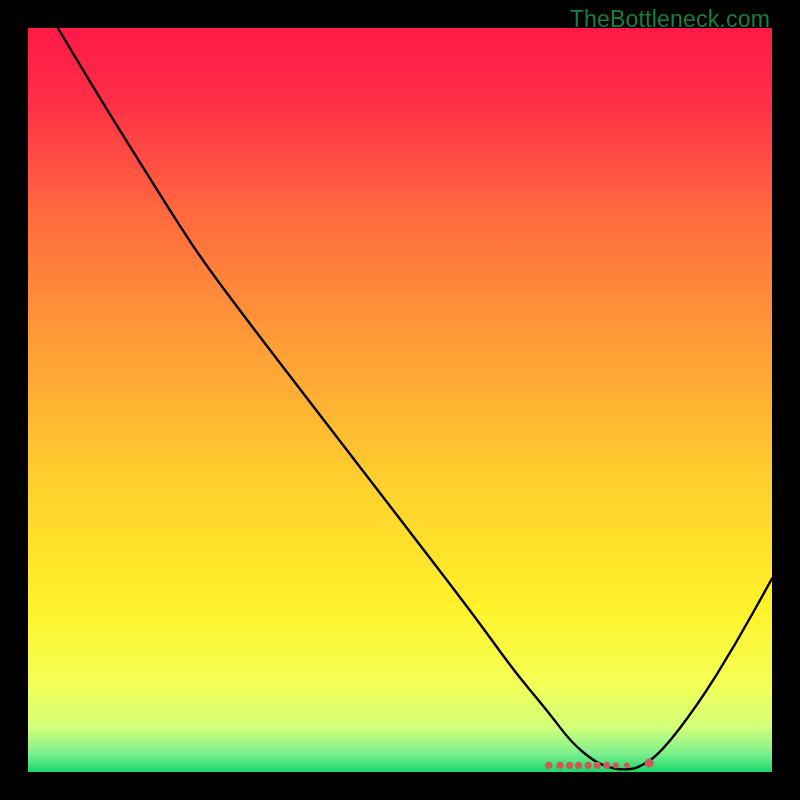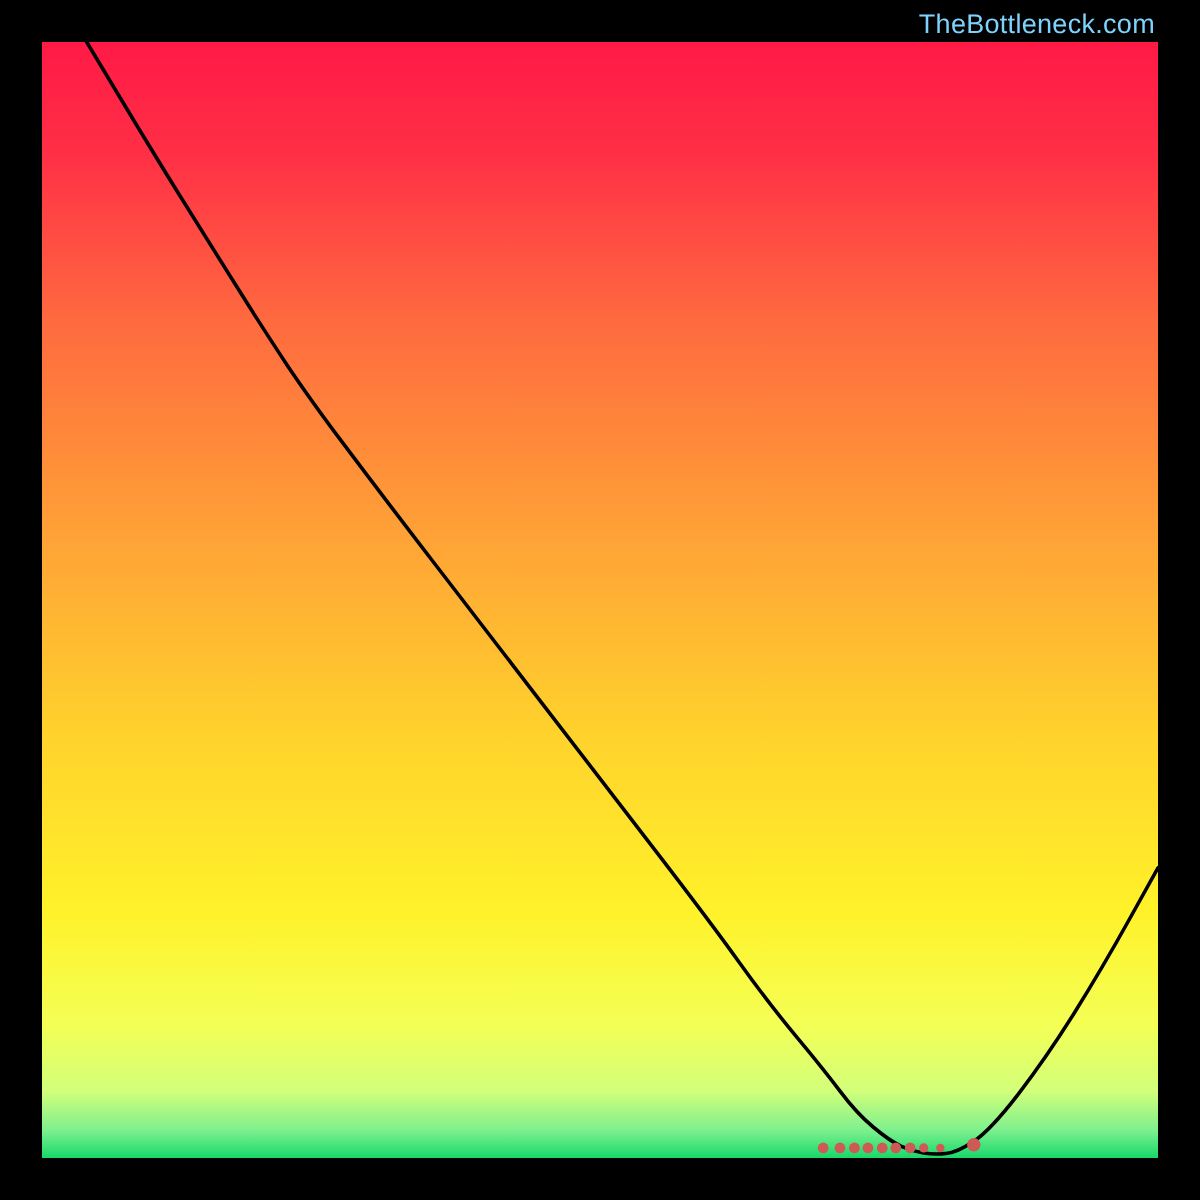--- a/index.html
+++ b/index.html
@@ -24,22 +24,22 @@
     left: 28px;
     top: 28px;
     width: 744px;
     height: 744px;
     overflow: hidden;
   }
   .watermark {
     position: absolute;
     top: 6px;
     right: 30px;
-    color: #7dd3fc;
-    font-size: 18px;
+    color: #15803d;
+    font-size: 23px;
     font-weight: 500;
     letter-spacing: 0.2px;
   }
   svg {
     display: block;
   }
 </style>
 </head>
 <body>
 

